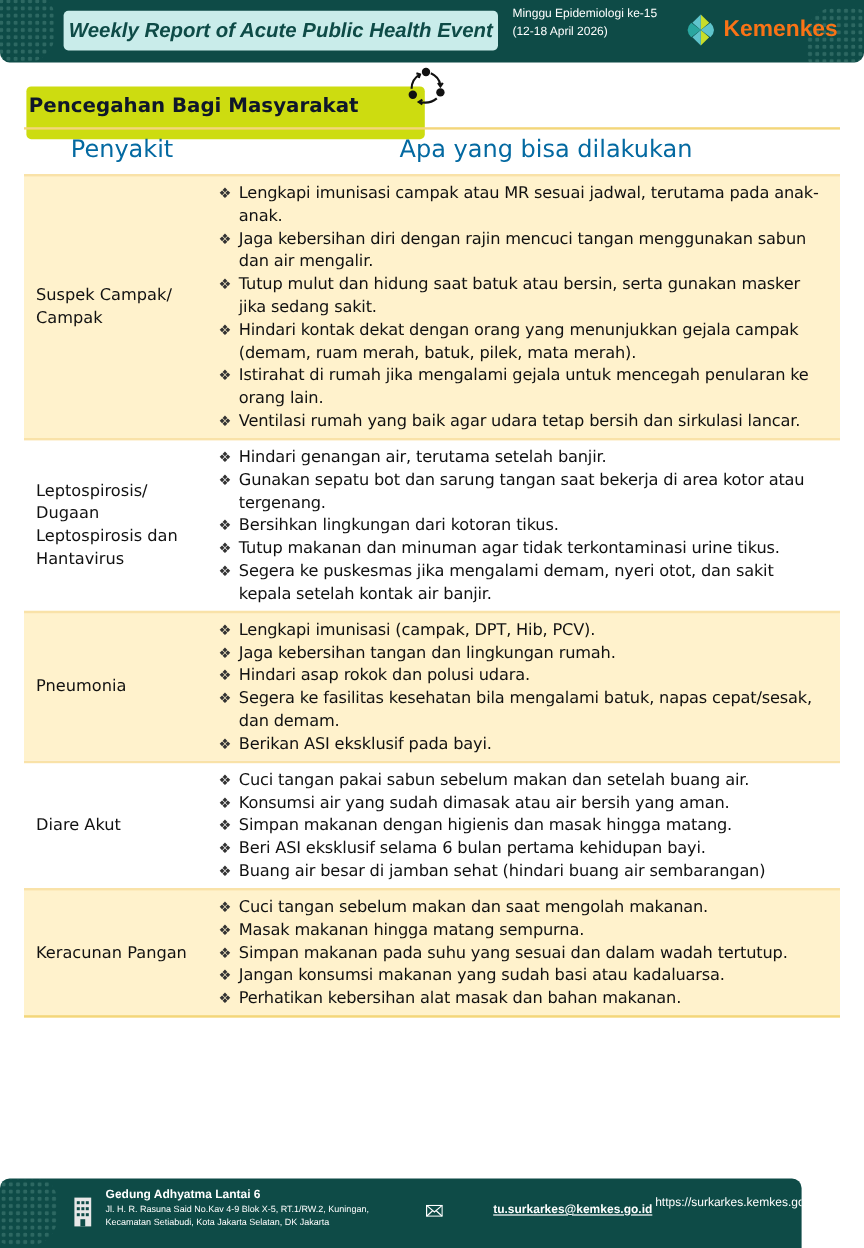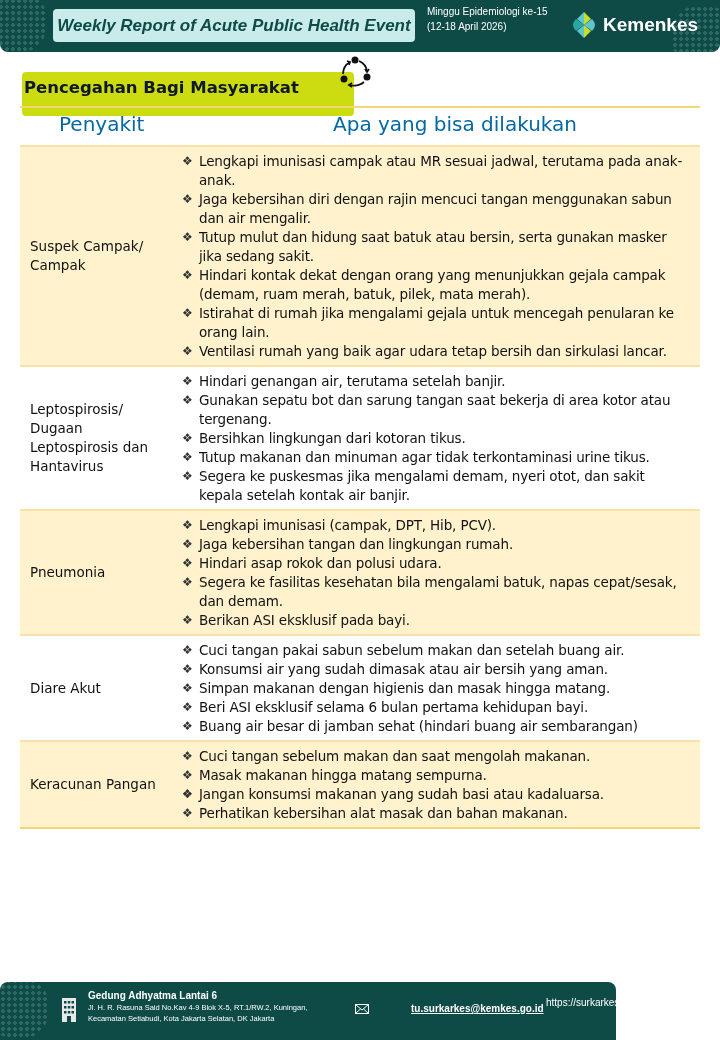--- a/index.html
+++ b/index.html
@@ -31,21 +31,21 @@
   }
   .week-info {
     position: absolute; left: 427px; top: 4px;
     font-family: "Liberation Sans", sans-serif;
     font-size: 10px; line-height: 15px; color: #ffffff;
   }
   .logo { position: absolute; left: 568px; top: 10px; display: flex; align-items: center; }
   .logo-mark { width: 32px; height: 30px; position: relative; }
   .logo-text {
     font-family: "Liberation Sans", sans-serif; font-weight: bold;
-    font-size: 19px; color: #ffffff; margin-left: 3px;
+    font-size: 19px; color: #f97316; margin-left: 3px;
   }
   
   .section-title {
     position: absolute; left: 22px; top: 72px; width: 332px; height: 44px;
     background: #cddc10; border-radius: 4px;
     font-family: "DejaVu Sans", sans-serif; font-weight: bold; font-size: 16.5px;
     line-height: 31px; padding-left: 2px; box-sizing: border-box; color: #0f172a;
   }
   .cycle-icon { position: absolute; left: 337px; top: 55px; width: 36px; height: 36px; }
   .rule-top { position: absolute; left: 20px; top: 106px; width: 680px; height: 2px; background: #f3d67a; }
@@ -71,21 +71,21 @@
   .actions { flex: 1; padding: 5px 8px 4px 12px; }
   .action {
     position: relative; padding-left: 17px;
     font-size: 13.5px; line-height: 19px; color: #111; letter-spacing: -0.15px;
   }
   .action .bullet {
     position: absolute; left: 0; top: 0; font-size: 12px; color: #333;
   }
   
   .footer {
-    position: absolute; left: 0; top: 982px; width: 616px; height: 58px;
+    position: absolute; left: 0; top: 982px; width: 668px; height: 58px;
     background: #0e4b47;
     border-top-left-radius: 8px; border-top-right-radius: 8px; overflow: hidden;
   }
   .building-icon { position: absolute; left: 61px; top: 15px; width: 16px; height: 26px; }
   .addr-title {
     position: absolute; left: 88px; top: 8px;
     font-family: "Liberation Sans", sans-serif; font-weight: bold; font-size: 10px; color: #fff;
   }
   .addr-body {
     position: absolute; left: 88px; top: 21px; width: 240px;
@@ -183,21 +183,21 @@
         <div class="action"><span class="bullet">❖</span><span>Simpan makanan dengan higienis dan masak hingga matang.</span></div>
         <div class="action"><span class="bullet">❖</span><span>Beri ASI eksklusif selama 6 bulan pertama kehidupan bayi.</span></div>
         <div class="action"><span class="bullet">❖</span><span>Buang air besar di jamban sehat (hindari buang air sembarangan)</span></div>
       </div>
     </div>
     <div class="row odd last">
       <div class="disease">Keracunan Pangan</div>
       <div class="actions">
         <div class="action"><span class="bullet">❖</span><span>Cuci tangan sebelum makan dan saat mengolah makanan.</span></div>
         <div class="action"><span class="bullet">❖</span><span>Masak makanan hingga matang sempurna.</span></div>
-        <div class="action"><span class="bullet">❖</span></div>
+        <div class="action"><span class="bullet">❖</span><span>Simpan makanan pada suhu yang sesuai dan dalam wadah tertutup.</span></div>
         <div class="action"><span class="bullet">❖</span><span>Jangan konsumsi makanan yang sudah basi atau kadaluarsa.</span></div>
         <div class="action"><span class="bullet">❖</span><span>Perhatikan kebersihan alat masak dan bahan makanan.</span></div>
       </div>
     </div>
   </div>
 
 <div class="footer">
   <div class="pattern" style="left:-12px; top:-4px;"></div>
   <div class="pattern" style="left:680px; top:4px;"></div>
   <svg class="building-icon" viewBox="0 0 16 26">

